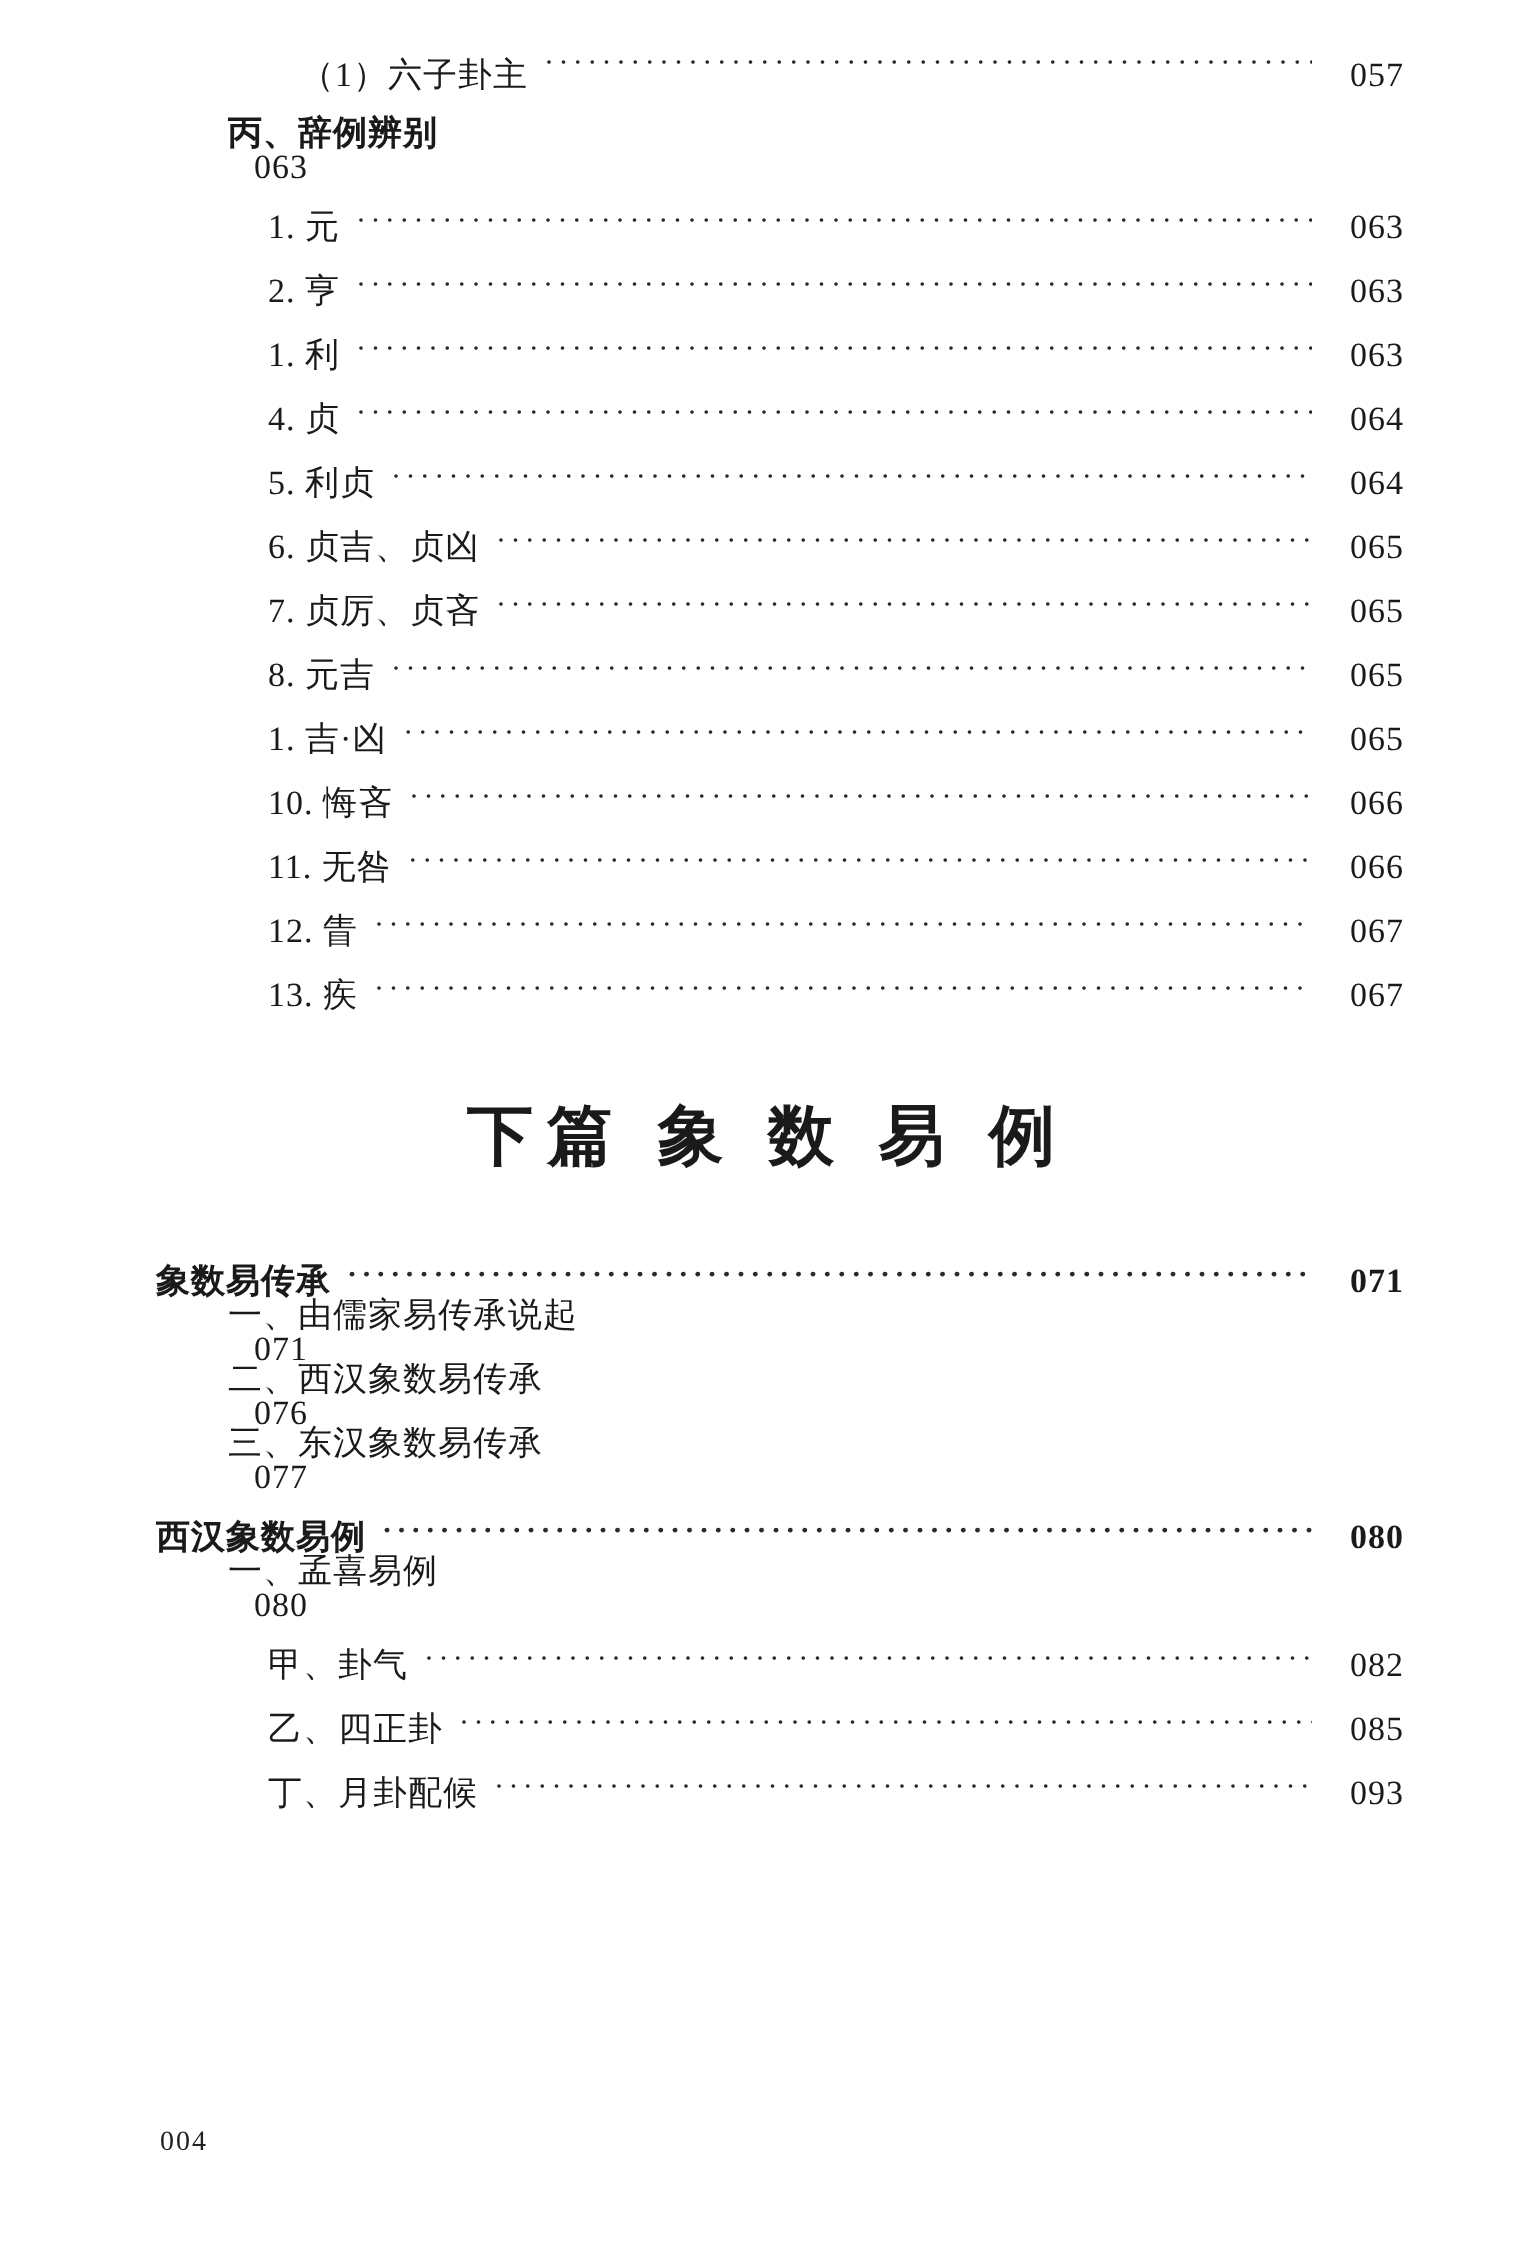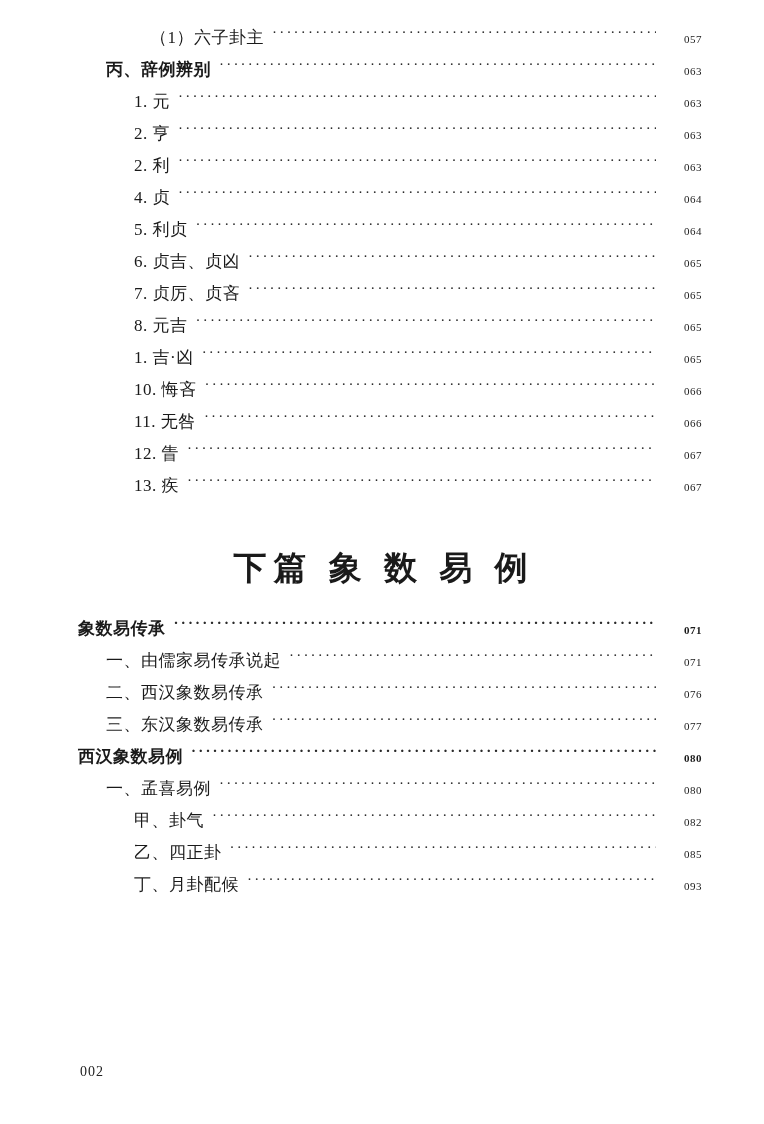--- a/index.html
+++ b/index.html
@@ -50,30 +50,30 @@
     white-space: nowrap;
     letter-spacing: 2.2px;
     font-size: 15px;
     color: #2a2a2a;
   }
   .toc-row .page-no {
     flex: 0 0 auto;
     width: 40px;
     text-align: right;
     font-family: "Liberation Serif", serif;
-    font-size: 11px;
+    font-size: 17px;
     letter-spacing: 0.5px;
   }
 
   
   .lvl-paren { padding-left: 72px; }   
   .lvl-num   { padding-left: 52px; }
-  .lvl-sub   { padding-left: 28px; }
-  .lvl-sub2  { padding-left: 56px; }
-  .lvl-top   { padding-left: 0px; font-weight: bold; }
+  .lvl-sub   { padding-left: 28px; flex-direction: column; }
+  .lvl-sub2  { padding-left: 56px; align-items: flex-end; }
+  .lvl-top   { padding-left: 0px; font-weight: bold; align-items: flex-end; }
 
   .bold-head .label { font-weight: bold; }
 
   
   .part-title {
     text-align: center;
     font-size: 33px;
     font-weight: bold;
     letter-spacing: 7px;
     margin: 40px 0 26px 0;
@@ -110,21 +110,21 @@
         <span class="label">1. 元</span>
         <span class="leader"></span>
         <span class="page-no">063</span>
       </div>
       <div class="toc-row lvl-sub2">
         <span class="label">2. 亨</span>
         <span class="leader"></span>
         <span class="page-no">063</span>
       </div>
       <div class="toc-row lvl-sub2">
-        <span class="label">2. 利</span>
+        <span class="label">1. 利</span>
         <span class="leader"></span>
         <span class="page-no">063</span>
       </div>
       <div class="toc-row lvl-sub2">
         <span class="label">4. 贞</span>
         <span class="leader"></span>
         <span class="page-no">064</span>
       </div>
       <div class="toc-row lvl-sub2">
         <span class="label">5. 利贞</span>
@@ -216,14 +216,14 @@
         <span class="leader"></span>
         <span class="page-no">085</span>
       </div>
       <div class="toc-row lvl-sub2">
         <span class="label">丁、月卦配候</span>
         <span class="leader"></span>
         <span class="page-no">093</span>
       </div>
     </div>
 
-  <div class="folio">002</div>
+  <div class="folio">004</div>
 </div>
 
 </body></html>

